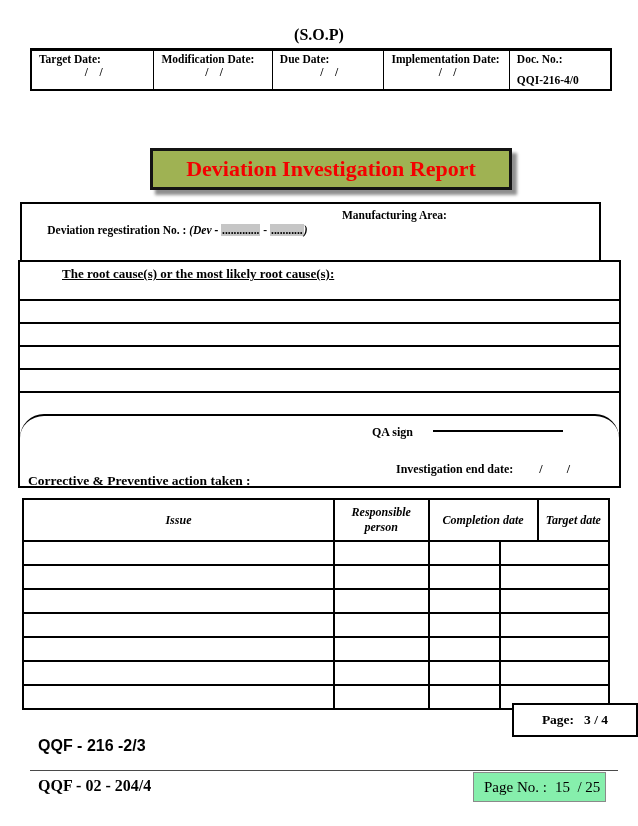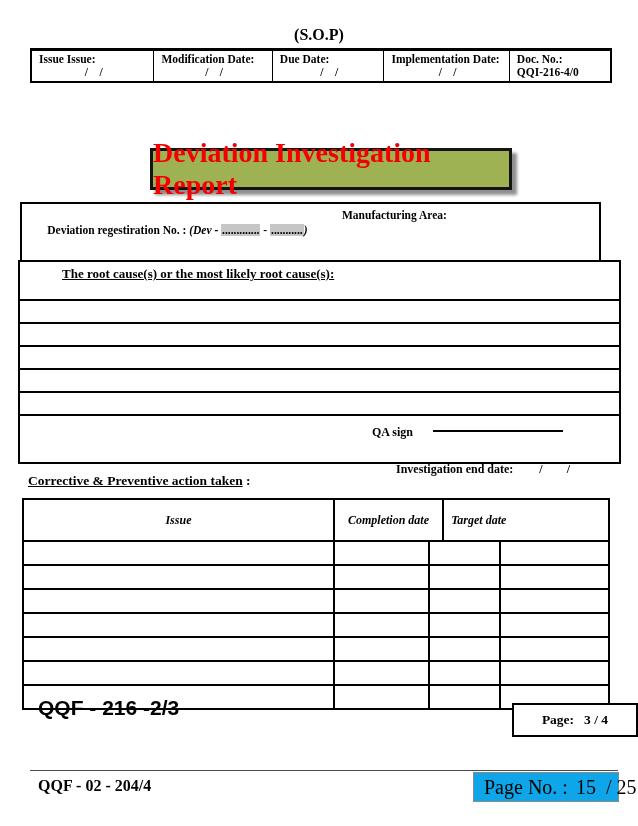--- a/index.html
+++ b/index.html
@@ -17,90 +17,90 @@
                   border:2px solid #000; background:#fff; }
   .subject-row { margin:3px 3px 2px 3px; border:1.5px solid #000;
                  padding:2px 8px 3px 8px; font-size:14.5px; }
   .subject-row .lbl { font-weight:bold; }
   .date-row { display:flex; border-top:1.5px solid #000; }
   .date-cell { padding:2px 5px 3px 7px; font-size:11.5px; font-weight:bold; }
   .date-cell + .date-cell { border-left:1.5px solid #000; }
   .dc0 { width:21%; } .dc1 { width:20.5%; } .dc2 { width:19.3%; }
   .dc3 { width:21.7%; } .dc4 { width:17.5%; }
   .date-val { text-align:center; white-space:pre; margin-top:1px; }
-  .doc-val { text-align:left; white-space:pre; margin-top:1px; }
+  .doc-val { text-align:left; white-space:pre; margin-top:9px; }
   
   .banner { position:absolute; top:148px; left:150px; width:362px; height:42px;
             border:3px solid #141414; display:flex; align-items:center;
             justify-content:center; box-shadow:5px 5px 3px #8f8f8f; }
-  .banner span { font-weight:bold; font-size:28px; }
+  .banner span { font-weight:bold; font-size:22px; }
   
   .reg-box { position:absolute; top:202px; left:20px; width:581px;
              border:2px solid #000; padding:4px 8px 5px 8px;
              font-size:11.5px; font-weight:bold; line-height:15px; }
   .reg-line { position:relative; white-space:pre; }
   .reg-right { position:absolute; left:312px; top:0; }
   .dots { background:#c6c6c6; padding:0 1px; }
   .thin { font-weight:normal; }
   .prod-line { margin-top:2px; }
   
   .rc-table { position:absolute; top:260px; left:18px; width:603px;
               border:2px solid #000; background:#fff; }
   .rc-header { height:37px; padding:4px 0 0 42px; font-size:13px; font-weight:bold; }
   .rc-header span { text-decoration:underline;margin-top:8px; }
   .rc-row { height:23px; border-top:2px solid #000; }
-  .rc-last { height:48px; border-top:2px solid #000; position:relative; }
+  .rc-last { height:72px; border-top:2px solid #000; position:relative;border-radius:24px; }
   .qa-line { position:absolute; left:352px; top:9px; font-size:12px; font-weight:bold; }
   .sign-rule { display:inline-block; width:130px; border-bottom:2px solid #000;
                margin-left:20px; transform:translateY(-4px); }
   .inv-end { position:absolute; left:352px; top:31px; font-size:12px;
              font-weight:bold; white-space:pre; }
   .inv-end .val { margin-left:26px; }
   
   .corrective-title { position:absolute; top:473px; left:28px; font-size:13.5px;
                       font-weight:bold; }
   .corrective-title .u { text-decoration:underline; }
   .action-table { position:absolute; top:498px; left:22px; width:588px;
                   border:2px solid #000; background:#fff; }
   .action-head { display:flex; height:40px; font-size:12px; font-weight:bold;
                  font-style:italic; text-align:center; }
   .action-head .cell, .action-row .cell { display:flex; align-items:center;
                  justify-content:center; }
   .c0 { width:52.9%; } .c1 { width:16.2%; } .c2 { width:12.2%; } .c3 { width:18.7%; }
   .cell + .cell { border-left:2px solid #000; }
   .action-row { display:flex; height:24px; border-top:2px solid #000; }
   
-  .inner-doc-code { position:absolute; top:696px; left:38px;
+  .inner-doc-code { position:absolute; top:737px; left:38px;
                     font-family:"Liberation Sans", sans-serif;
-                    font-weight:bold; font-size:21px; }
+                    font-weight:bold; font-size:16px; }
   .page-box { position:absolute; top:703px; left:512px; width:126px; height:34px;
               border:2px solid #000; display:flex; align-items:center;
               justify-content:center; gap:10px; font-size:13.5px; font-weight:bold;
               background:#fff; white-space:pre; }
   
   .footer-rule { position:absolute; top:770px; left:30px; width:588px;
                  border-top:1.5px solid #4a4a4a; }
   .footer-doc-code { position:absolute; top:777px; left:38px; font-weight:bold;
                      font-size:16px;text-align:right; }
-  .footer-page-box { position:absolute; top:772px; left:473px; width:146px;
-                     height:30px; border:1px solid #8a8a8a; background:#0ea5e9;
+  .footer-page-box { position:absolute; top:772px; left:473px; width:133px;
+                     height:30px; border:1px solid #8a8a8a; background:#86efac;
                      display:flex; align-items:center; padding-left:10px;
-                     gap:8px; font-size:20px; white-space:pre; }
+                     gap:8px; font-size:15px; white-space:pre; }
 </style>
 </head>
 <body>
 
 <div class="page">
 
   <div class="sop">(S.O.P)</div>
 
   <div class="header-table">
     <div class="date-row">
       <div class="date-cell dc0">
-        <div>Issue Issue:</div>
+        <div>Target Date:</div>
         <div class="date-val">/    /</div>
       </div>
       <div class="date-cell dc1">
         <div>Modification Date:</div>
         <div class="date-val">/    /</div>
       </div>
       <div class="date-cell dc2">
         <div>Due Date:</div>
         <div class="date-val">/    /</div>
       </div>
@@ -154,20 +154,21 @@
     </div>
   </div>
 
   <div class="corrective-title">
     <span class="u">Corrective &amp; Preventive action taken</span><span> :</span>
   </div>
 
   <div class="action-table">
     <div class="action-head">
       <div class="cell c0">Issue</div>
+      <div class="cell c1">Responsible person</div>
       <div class="cell c3">Completion date</div>
       <div class="cell c2">Target date</div>
     </div>
     <div>
         <div class="action-row">
           <div class="cell c0"></div>
           <div class="cell c1"></div>
           <div class="cell c2"></div>
           <div class="cell c3"></div>
         </div>

